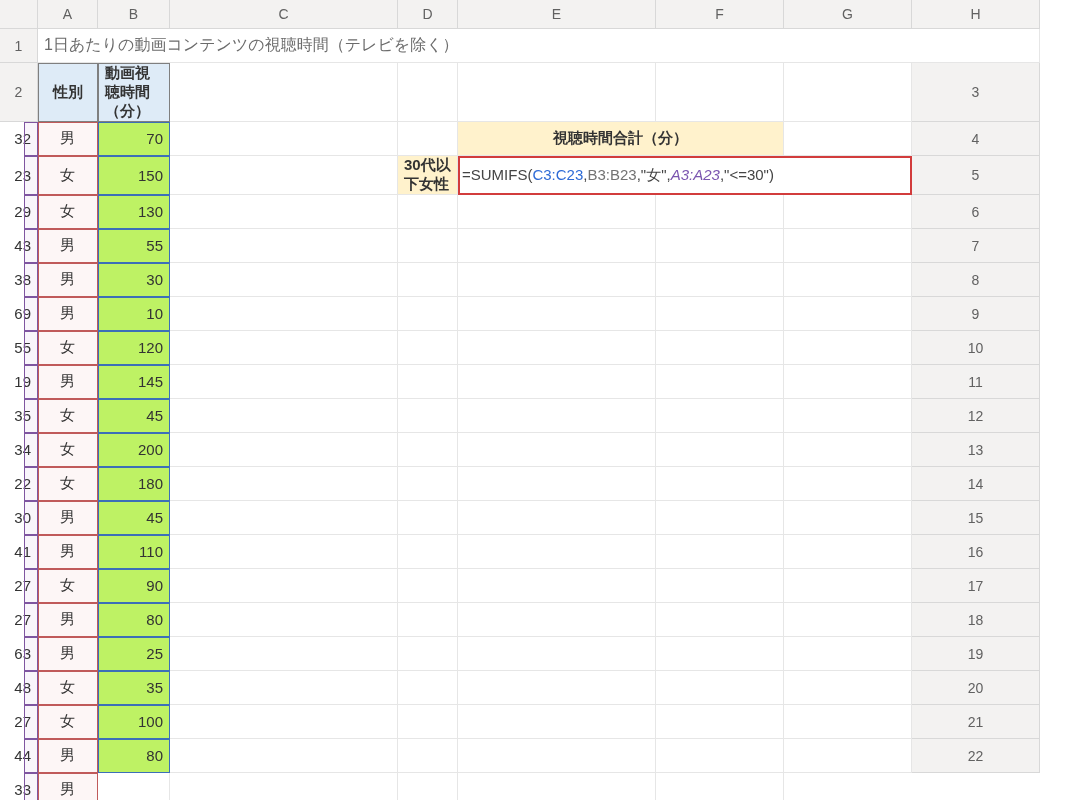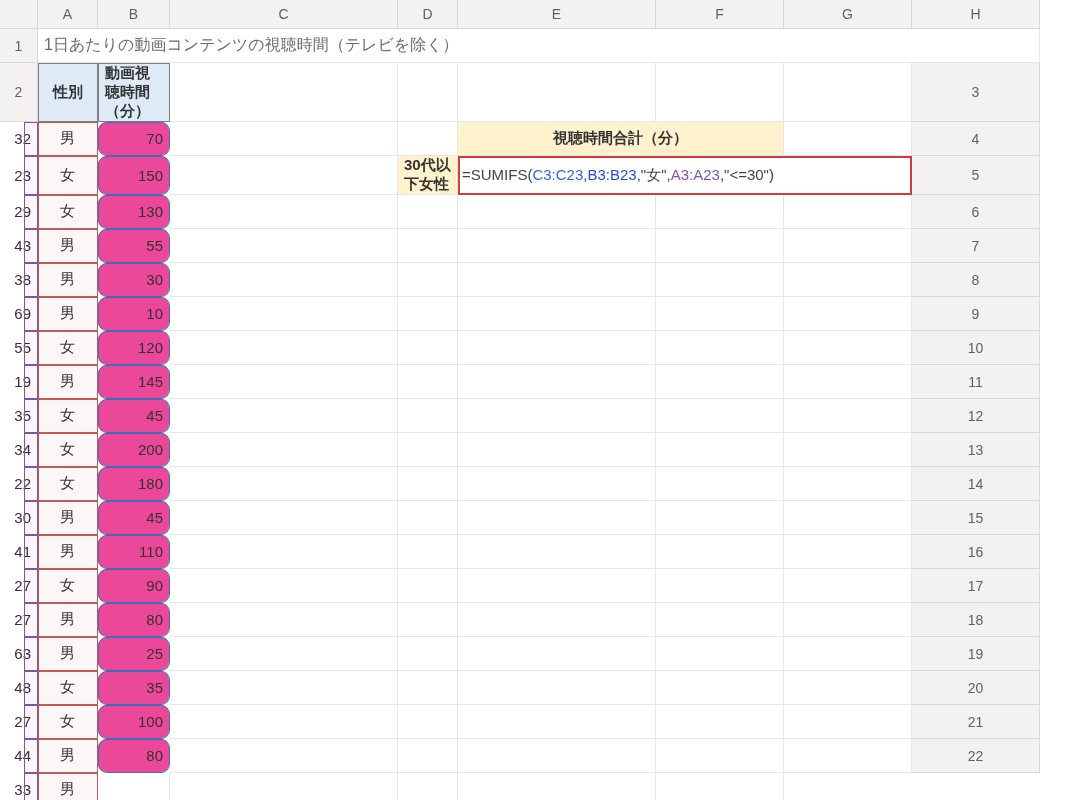--- a/index.html
+++ b/index.html
@@ -8,26 +8,26 @@
 .hcell { background:#f3f2f1; border-right:1px solid #d8d8d8; border-bottom:1px solid #d8d8d8; text-align:center; font-size:14px; color:#616161; padding:6px 0; }
 .rcell { background:#f3f2f1; border-right:1px solid #d8d8d8; border-bottom:1px solid #d8d8d8; text-align:center; font-size:14px; color:#616161; display:flex; align-items:center; justify-content:center; }
 .cell { border-right:1px solid #e6e6e6; border-bottom:1px solid #e6e6e6; padding:0 6px; display:flex; align-items:center; min-height:34px; background:#fff; }
 .cell.title { color:#6b6b6b; font-size:16px; }
 .cell.th { background:#deebf7; font-weight:bold; justify-content:center; border:1px solid #7f7f7f; }
 .cell.tall { min-height:58px; }
 .cell.num { justify-content:flex-end; }
 .cell.ctr { justify-content:center; }
 .dataA { background:#f9f5fb; outline:1px solid #7f55a0; outline-offset:-1px;margin-left:24px; }
 .dataB { background:#fdf6f6; outline:1px solid #c05a5a; outline-offset:-1px; }
-.dataC { background:#ec4899; outline:1px solid #3c6fb8; outline-offset:-1px;border-radius:9px; }
+.dataC { background:#bef264; outline:1px solid #3c6fb8; outline-offset:-1px; }
 .cell.lblY { background:#fff2cc; font-weight:bold; justify-content:center; }
 .cell.formula { outline:2px solid #d23c3c; outline-offset:-2px; font-family:"Segoe UI",sans-serif; font-size:15px; white-space:nowrap; overflow:visible; z-index:5; position:relative; }
 .tok-blue  { color:#2e6bd6; }
-.tok-red   { color:#1d4ed8; }
-.tok-purple{ color:#7b55b0; }
+.tok-red   { color:#737373; }
+.tok-purple{ color:#7b55b0;font-style:italic; }
 .tok-black { color:#444; }
 .formula-text { position:absolute; left:4px; }
 </style>
 </head>
 <body>
 
 <div class="sheet" id="sheet">
     <div class="hcell"></div>
     <div class="hcell">A</div>
     <div class="hcell">B</div>

